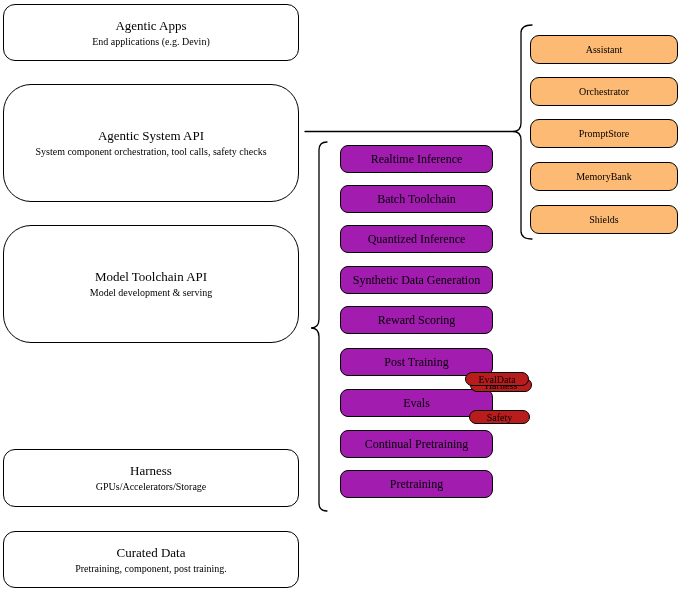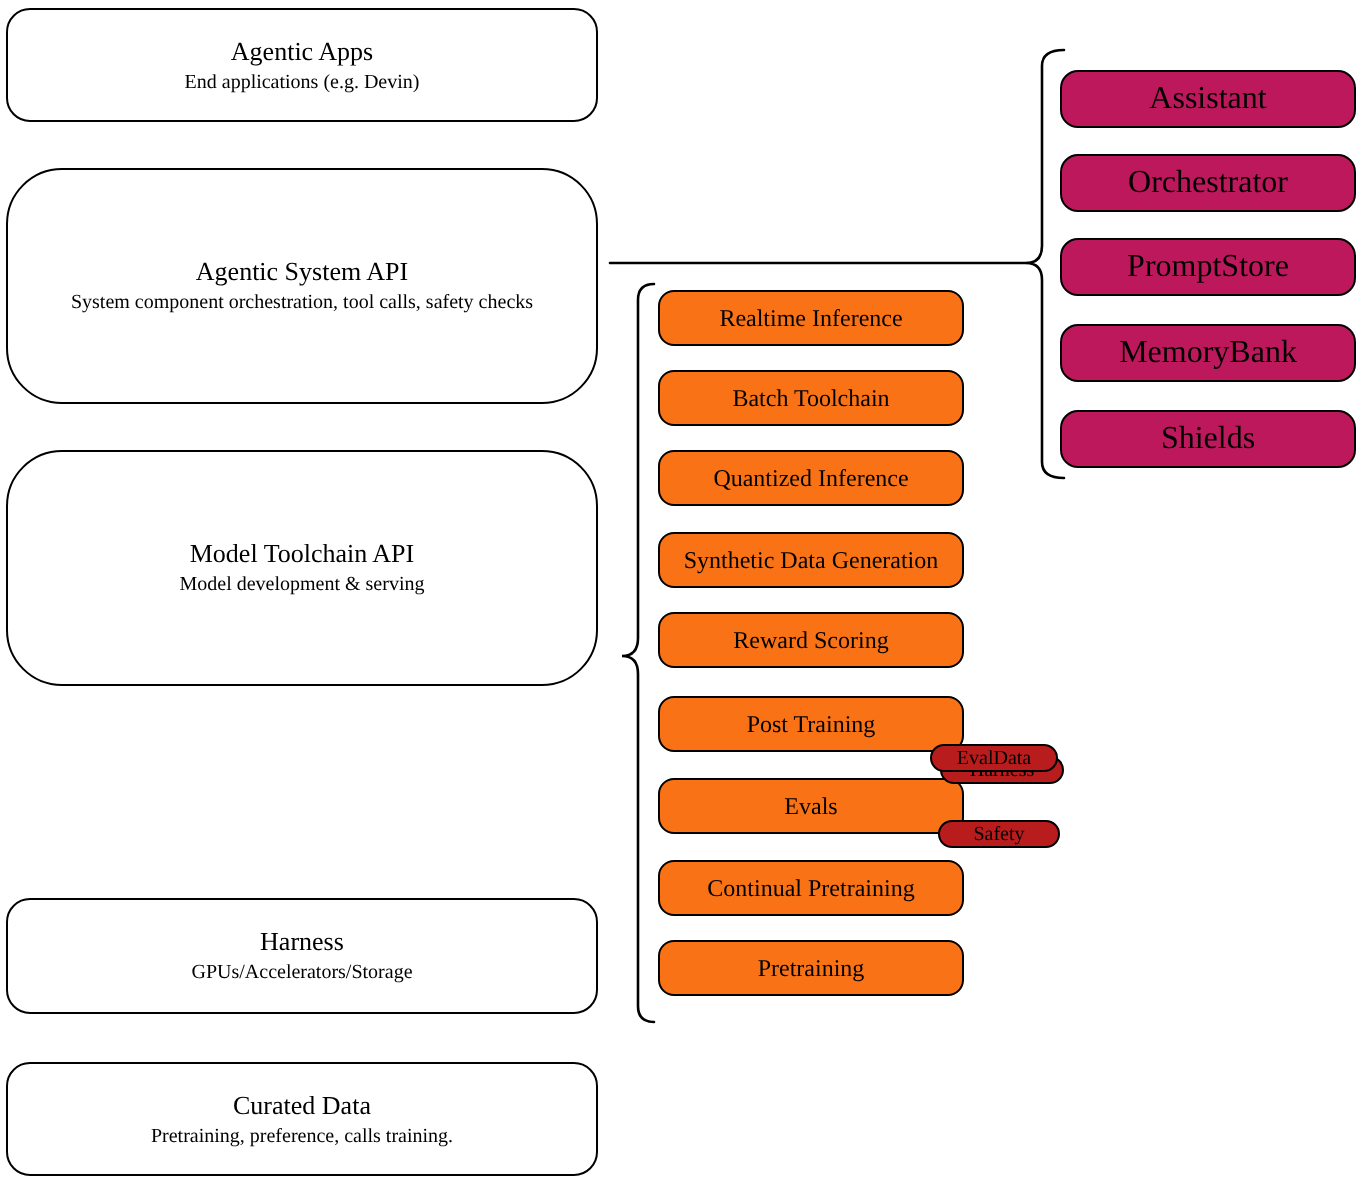--- a/index.html
+++ b/index.html
@@ -31,47 +31,47 @@
     justify-content: center;
     gap: 3px;
     text-align: center;
   }
   .r12 { border-radius: 12px; }
   .r28 { border-radius: 28px; }
   .ltitle { font-size: 13px; line-height: 15px; }
   .lsub   { font-size: 10px; line-height: 12px; text-align: center; }
   .mbox {
     position: absolute;
-    left: 329px;
+    left: 340px;
     width: 153px;
     height: 28px;
     border: 1.4px solid #000000;
     border-radius: 8px;
-    background: #f97316;
+    background: #a21caf;
     box-sizing: border-box;
     display: flex;
     align-items: center;
     justify-content: center;
     font-size: 12px;
     text-align: center;
     z-index: 1;
   }
   .rbox {
     position: absolute;
     left: 530px;
     width: 148px;
     height: 29px;
     border: 1.4px solid #000000;
     border-radius: 9px;
-    background: #be185d;
+    background: #fdba74;
     box-sizing: border-box;
     display: flex;
     align-items: center;
     justify-content: center;
-    font-size: 16px;
+    font-size: 10px;
     text-align: center;
   }
   .pill {
     position: absolute;
     height: 14px;
     border: 1.3px solid #000000;
     border-radius: 8px;
     background: #b91c1c;
     box-sizing: border-box;
     display: flex;
@@ -109,21 +109,21 @@
   </div>
 
 
   <div class="lbox r12" style="top:449px;height:58px">
     <div class="ltitle">Harness</div>
     <div class="lsub">GPUs/Accelerators/Storage</div>
   </div>
 
   <div class="lbox r12" style="top:531px;height:57px">
     <div class="ltitle">Curated Data</div>
-    <div class="lsub">Pretraining, preference, calls training.</div>
+    <div class="lsub">Pretraining, component, post training.</div>
   </div>
 
   <div class="mbox" style="top:145px">Realtime Inference</div>
   <div class="mbox" style="top:185px">Batch Toolchain</div>
   <div class="mbox" style="top:266px">Synthetic Data Generation</div>
   <div class="mbox" style="top:225px">Quantized Inference</div>
   <div class="mbox" style="top:306px">Reward Scoring</div>
   <div class="mbox" style="top:348px">Post Training</div>
   <div class="mbox" style="top:389px">Evals</div>
   <div class="mbox" style="top:430px">Continual Pretraining</div>

